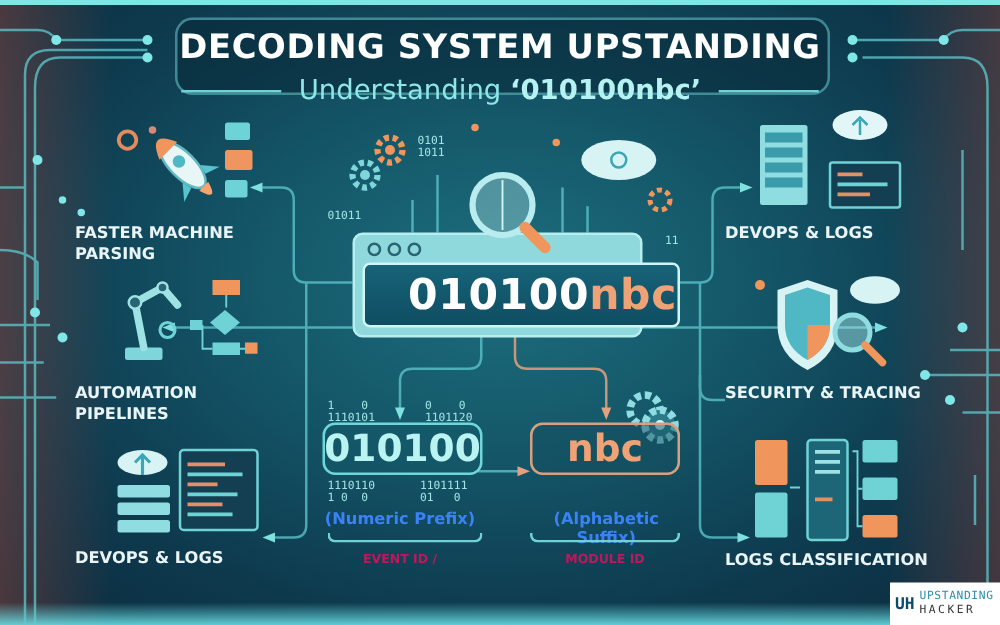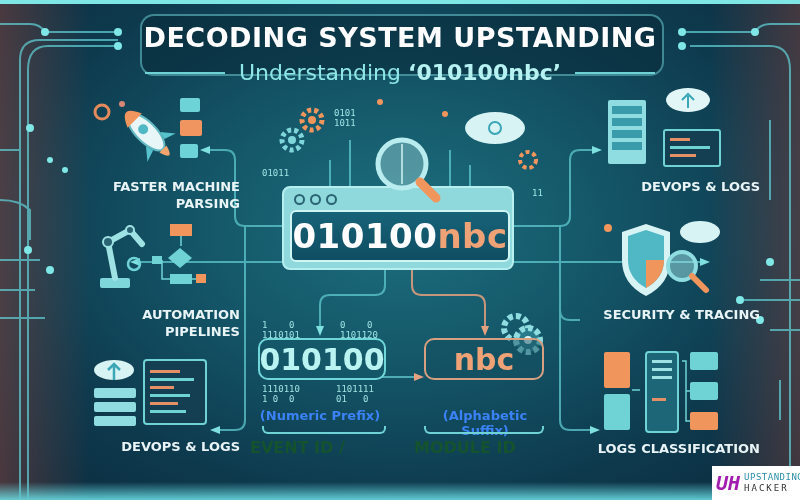--- a/index.html
+++ b/index.html
@@ -27,54 +27,54 @@
     color:#ffffff; font-weight:bold; font-size:27px; letter-spacing:0.5px;
   }
   .subtitle-row {
     position:absolute; left:0; top:60px; width:800px; display:flex; justify-content:center; align-items:center;
   }
   .subtitle-row .line { width:80px; height:2px; background:#6fd3d6; margin:0 14px; }
   .subtitle { color:#8ee6e6; font-size:22px; }
   .subtitle b { color:#b6f2f2; }
 
   .label {
-    position:absolute; color:#e8f4f6; font-weight:bold; font-size:13px; text-align:right; line-height:17px;
+    position:absolute; color:#e8f4f6; font-weight:bold; font-size:13px; text-align:left; line-height:17px;
   }
   .icon { position:absolute; }
 
   .main-window {
     position:absolute; left:282px; top:186px; width:228px; height:80px;
     border-radius:8px; background:#8fd8dc; border:2px solid #b7eef0;
   }
   .main-window .dots { position:absolute; left:10px; top:6px; display:flex; gap:5px; }
   .main-window .dots span { width:7px; height:7px; border-radius:50%; border:2px solid #2a6474; }
   .main-window .screen {
     position:absolute; left:6px; top:22px; width:216px; height:48px; border-radius:6px;
     background:linear-gradient(180deg,#176378,#0f4d62); border:2px solid #d0f5f5;
-    display:flex; align-items:center; justify-content:center;
+    display:flex; align-items:center; justify-content:center;padding-left:34px;
   }
   .main-id { font-size:34px; font-weight:bold; color:#ffffff; letter-spacing:0.5px; }
   .main-id .suffix { color:#f0a277; }
 
   .part-box {
     position:absolute; height:38px; border-radius:10px; display:flex; align-items:center; justify-content:center;
     font-weight:bold; font-size:30px;
   }
   .prefix-box { left:258px; top:338px; width:124px; border:2px solid #6fd7d8; color:#b9f4f2; background:rgba(20,90,105,0.5); }
   .suffix-box { left:424px; top:338px; width:116px; border:2px solid #d8a080; color:#f0a277; background:rgba(20,80,95,0.5); }
   .part-caption { position:absolute; color:#3b82f6; font-weight:bold; font-size:13px; text-align:center; }
-  .part-sub { position:absolute; color:#14532d; font-weight:bold; font-size:16px; text-align:left; line-height:15px; }
+  .part-sub { position:absolute; color:#be185d; font-weight:bold; font-size:10px; text-align:center; line-height:15px; }
   .underline { position:absolute; height:6px; border-bottom:2px solid #6fd3d6; border-left:2px solid #6fd3d6; border-right:2px solid #6fd3d6; border-radius:0 0 6px 6px; }
   .binary { position:absolute; font-family:"DejaVu Sans Mono", monospace; font-size:9px; color:#9fe3e3; line-height:10px; text-align:left; }
 
   .logo {
     position:absolute; left:712px; top:466px; width:88px; height:34px; background:#ffffff;
     display:flex; align-items:center; padding-left:4px; box-sizing:border-box;
   }
-  .logo .mark { font-weight:bold; font-size:20px; color:#a21caf; margin-right:4px; font-family:"DejaVu Sans Mono", monospace;font-style:italic; }
+  .logo .mark { font-weight:bold; font-size:13px; color:#0c4a6e; margin-right:4px; font-family:"DejaVu Sans Mono", monospace; }
   .logo .txt { display:flex; flex-direction:column; line-height:11px; }
   .logo .t1 { font-size:9px; color:#2b8fa8; font-family:"DejaVu Sans Mono", monospace; letter-spacing:0.5px; }
   .logo .t2 { font-size:9px; color:#333; font-family:"DejaVu Sans Mono", monospace; letter-spacing:2px; }
 </style>
 </head>
 <body>
 
 <div class="edge-glow-l"></div>
 <div class="edge-glow-r"></div>
 <div class="top-bar"></div>

